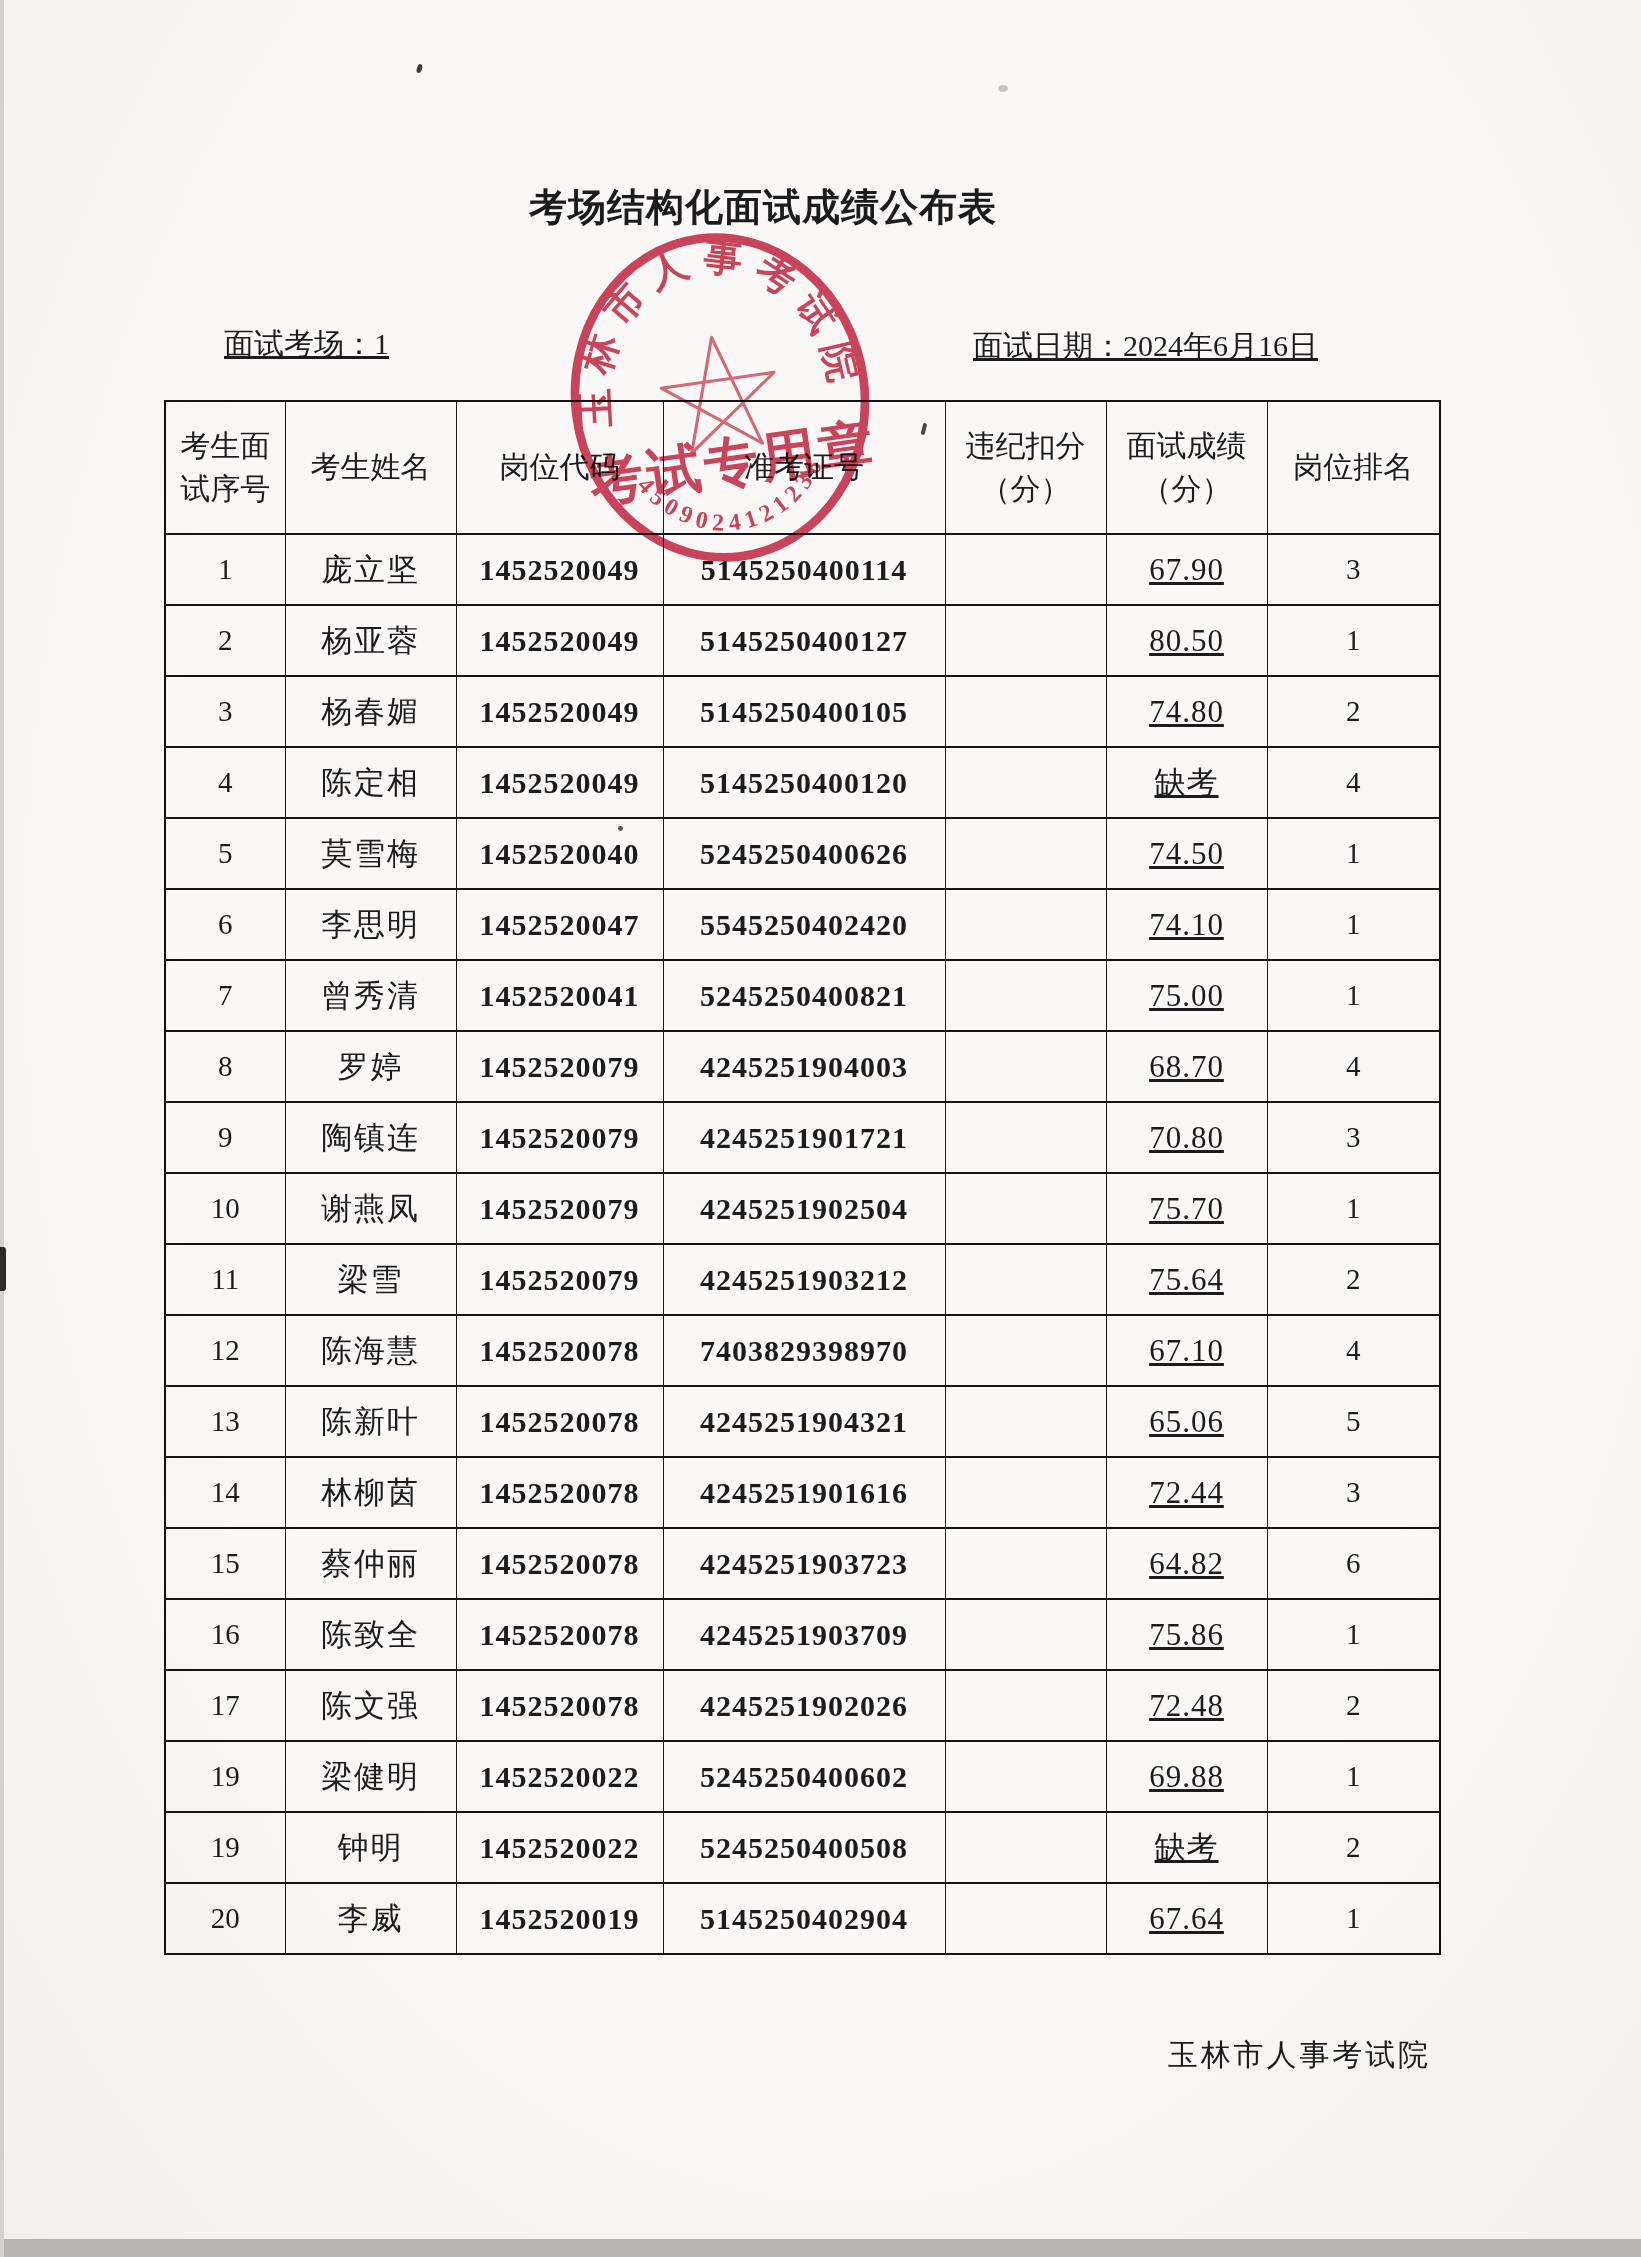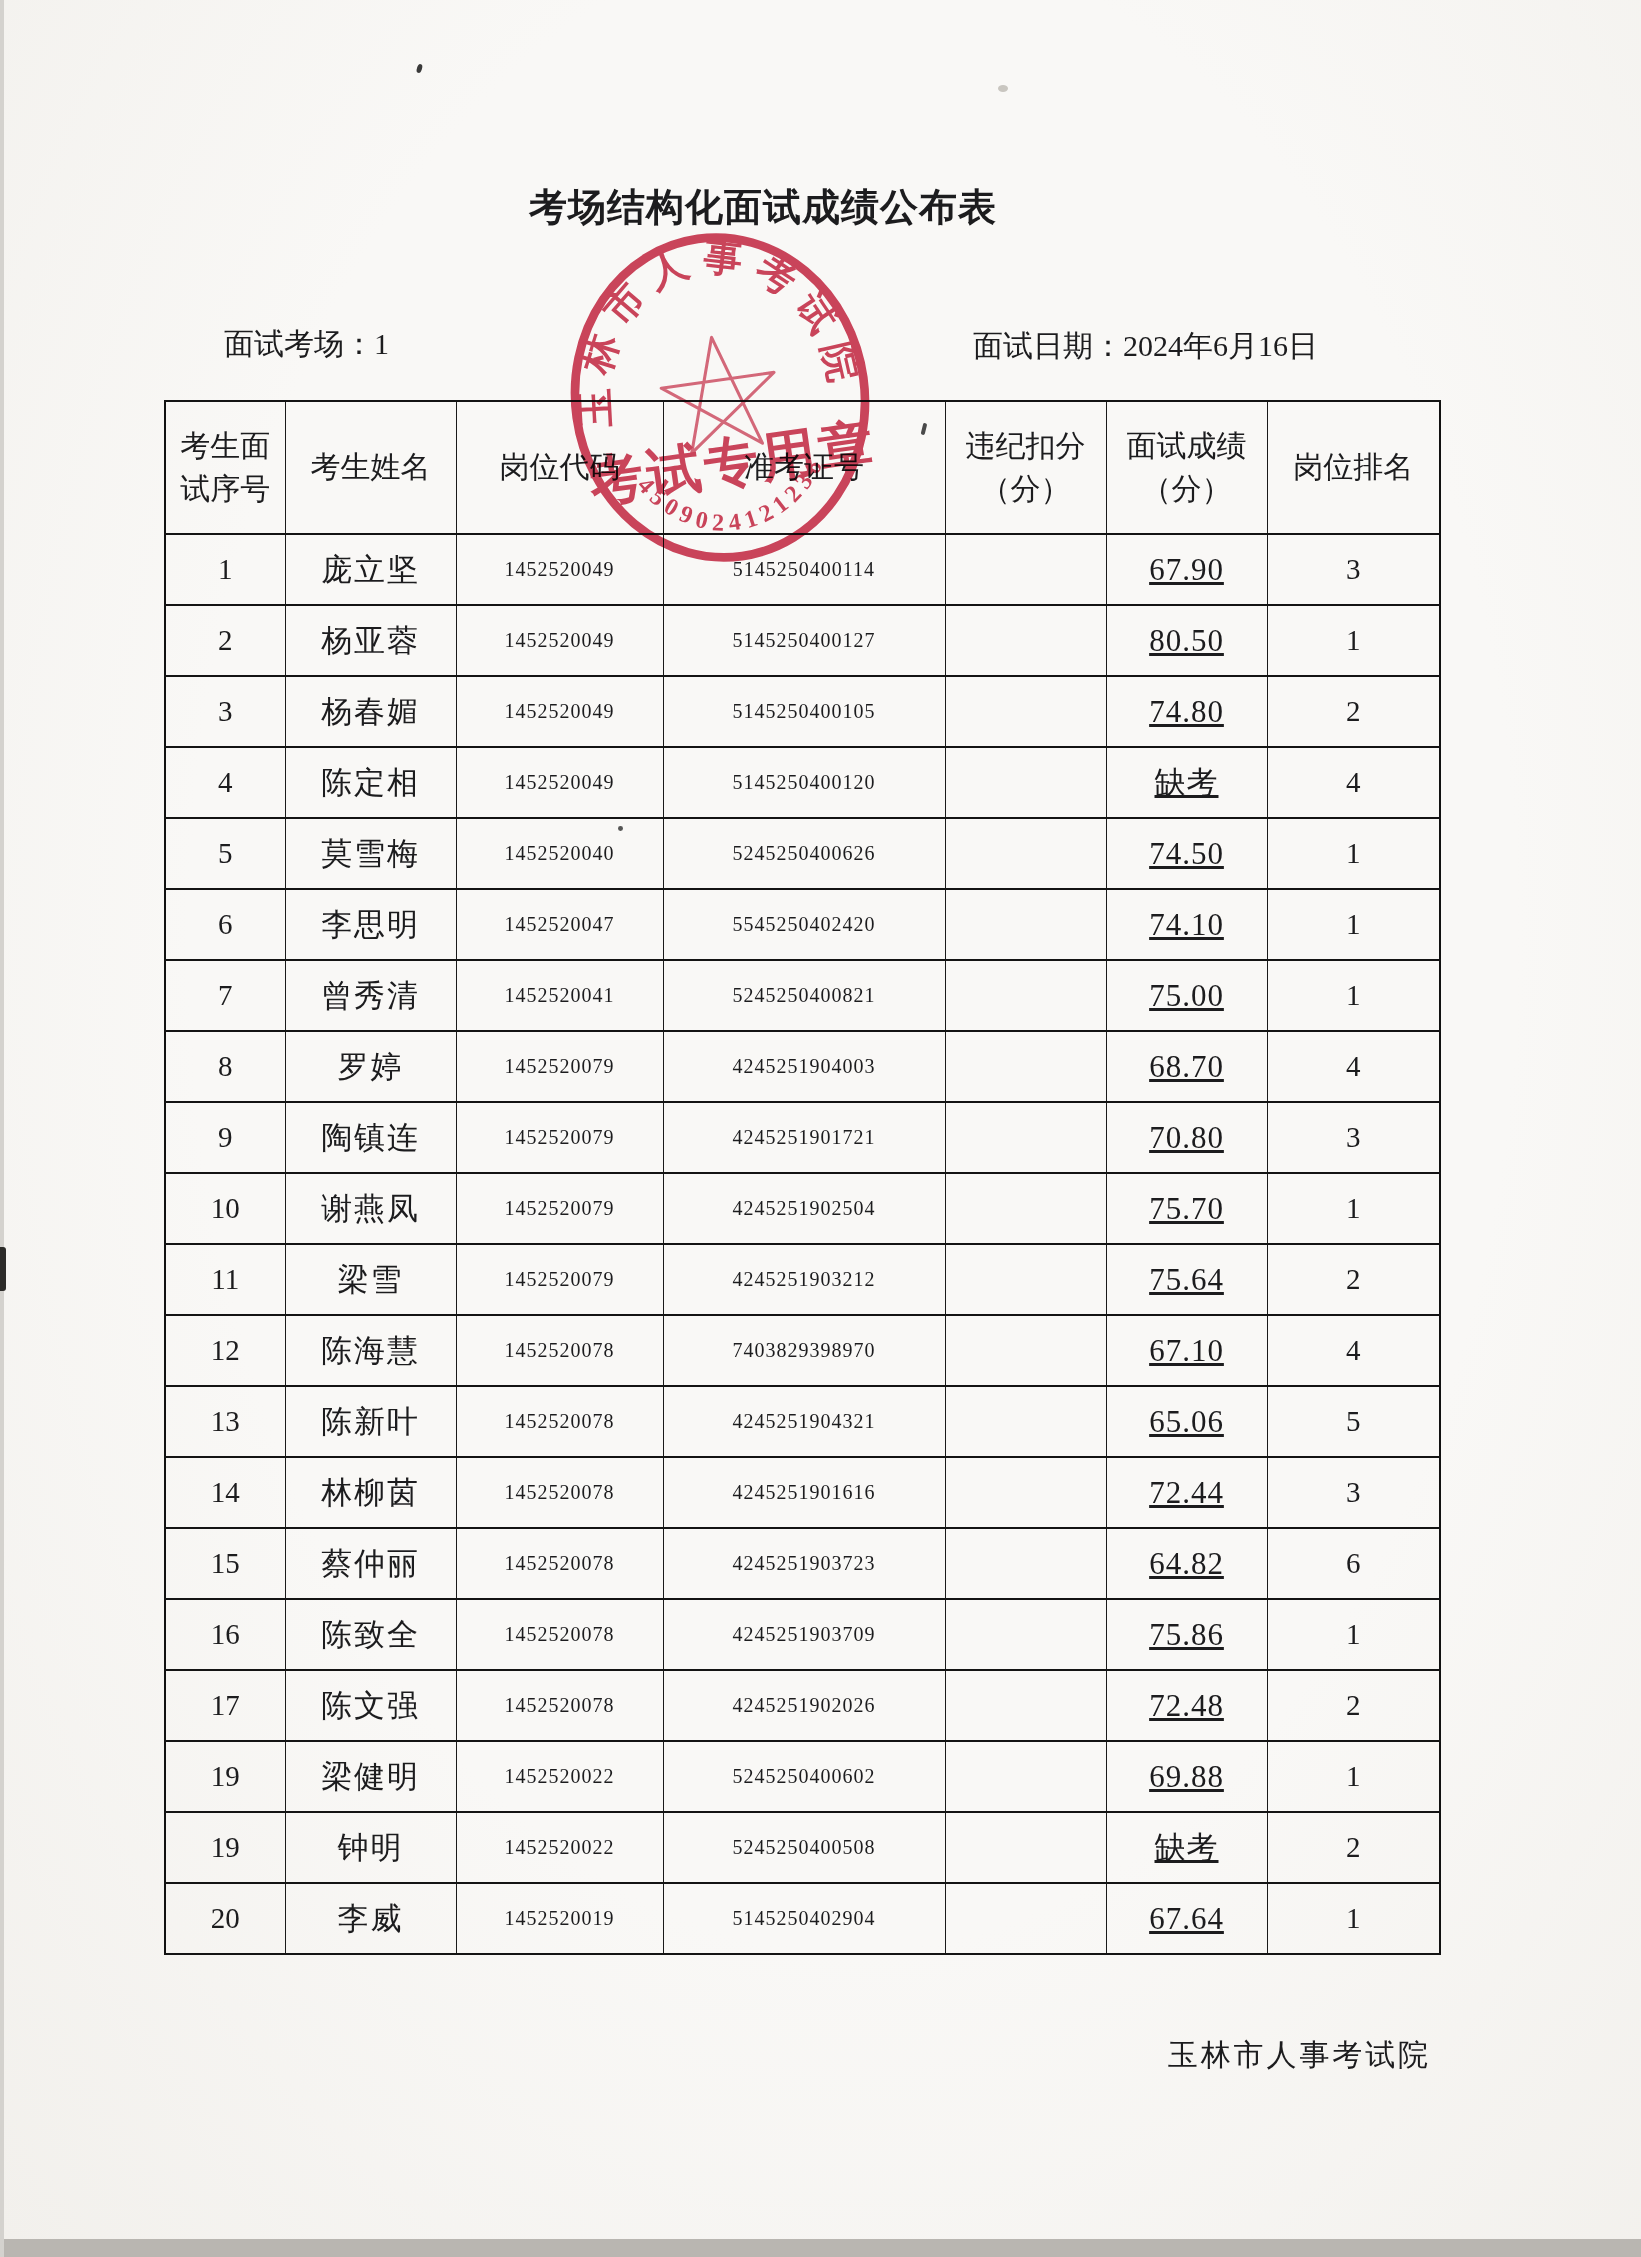--- a/index.html
+++ b/index.html
@@ -12,41 +12,41 @@
   .page{
     position:absolute;left:0;top:0;width:1641px;height:2239px;
     background:radial-gradient(ellipse at 52% 42%, #f9f8f6 55%, #f2f0ec 100%);
   }
   .edge-strip{position:absolute;left:0;top:0;width:3.9px;height:2257px;background:#d4d2ce;}
   .title{
     position:absolute;left:126px;top:182px;width:1274px;
     text-align:center;font-size:38px;font-weight:bold;letter-spacing:1px;
     margin:0;
   }
-  .meta{position:absolute;font-size:30px;white-space:nowrap;}
+  .meta{position:absolute;font-size:30px;white-space:nowrap;text-decoration:underline;}
   .meta-room{left:224px;top:324px;}
   .meta-date{left:973px;top:326px;text-align:right;}
   table.score-table{
     position:absolute;left:164px;top:400px;width:1274px;
     border-collapse:collapse;table-layout:fixed;
   }
   .score-table th,.score-table td{
     border-left:1.9px solid #1a1a1a;border-right:1.9px solid #1a1a1a;
     border-top:2.9px solid #141414;border-bottom:2.9px solid #141414;
     text-align:center;vertical-align:middle;
     font-weight:normal;padding:0;
     overflow:hidden;
   }
   .score-table{border:2.9px solid #111;}
   .score-table thead tr{height:133px;}
   .score-table tbody tr{height:71px;}
   .score-table th{font-size:30px;line-height:1.42;white-space:pre-line;}
   td.c-seq{font-size:29px;}
   td.c-name{font-size:31px;letter-spacing:1.9px;}
-  td.c-code,td.c-ticket{font-size:20px;letter-spacing:1px;}
+  td.c-code,td.c-ticket{font-size:30px;letter-spacing:1px;font-weight:bold;}
   td.c-score{font-size:31px;letter-spacing:1px;text-decoration:underline;}
   td.c-rank{font-size:29px;}
   .footer{
     position:absolute;left:164px;top:2035px;width:1267px;
     text-align:right;font-size:30px;letter-spacing:2.9px;
   }
   svg.stamp{
     position:absolute;left:554px;top:220px;width:332px;height:355px;
     transform:rotate(-8deg);
     mix-blend-mode:multiply;opacity:.9;

